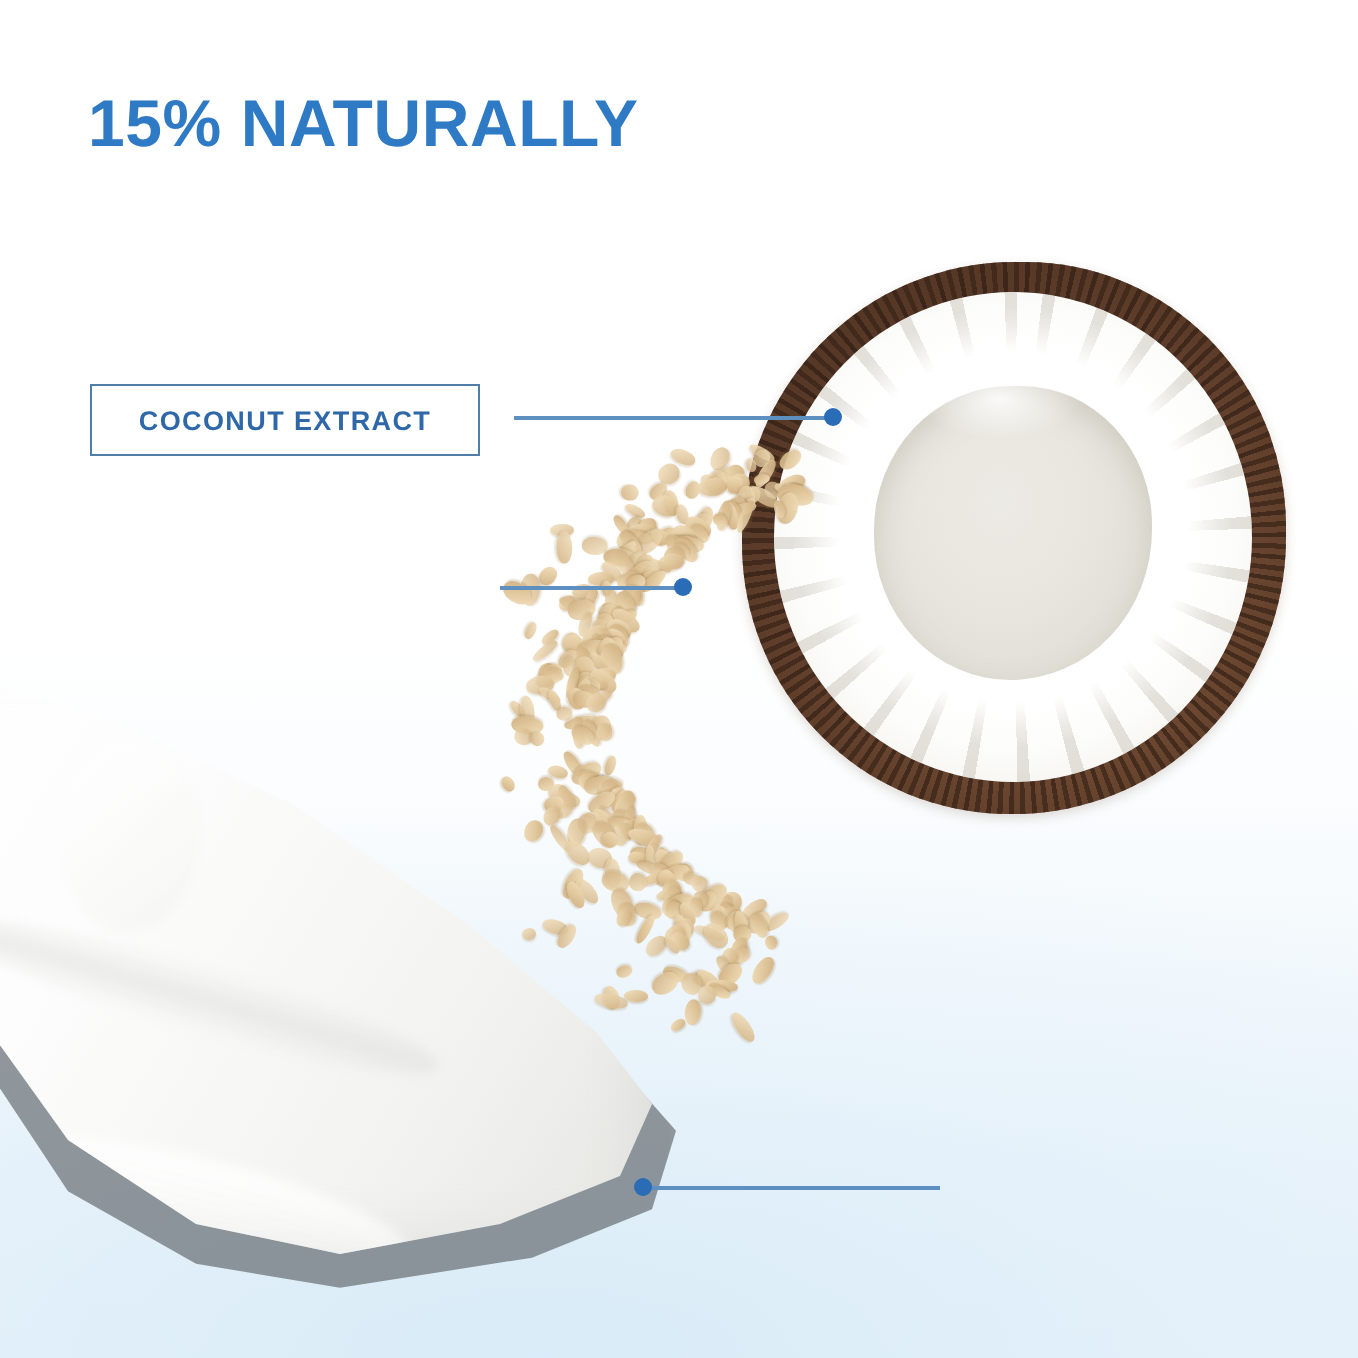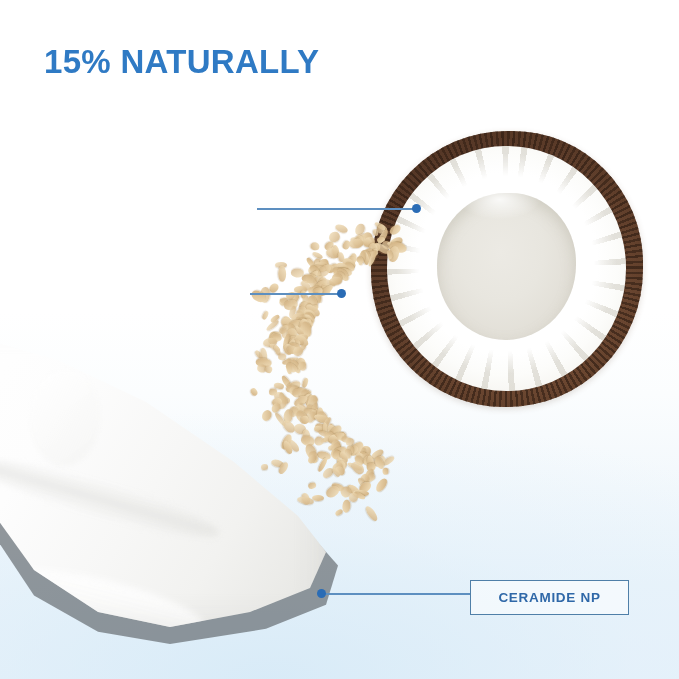--- a/index.html
+++ b/index.html
@@ -643,19 +643,19 @@
 
   <div class="leader" id="leader-coconut"></div>
   <div class="leader-dot" id="dot-coconut"></div>
 
   <div class="leader" id="leader-oatmeal"></div>
   <div class="leader-dot" id="dot-oatmeal"></div>
 
   <div class="leader" id="leader-ceramide"></div>
   <div class="leader-dot" id="dot-ceramide"></div>
 
-
-
-  <div class="callout-box on-blue" id="box-ceramide">
-    <span class="callout-label">CERAMIDE NP</span>
+  <div class="callout-box" id="box-coconut">
+    <span class="callout-label">COCONUT EXTRACT</span>
   </div>
 
+
+
 </div>
 
 </body></html>

